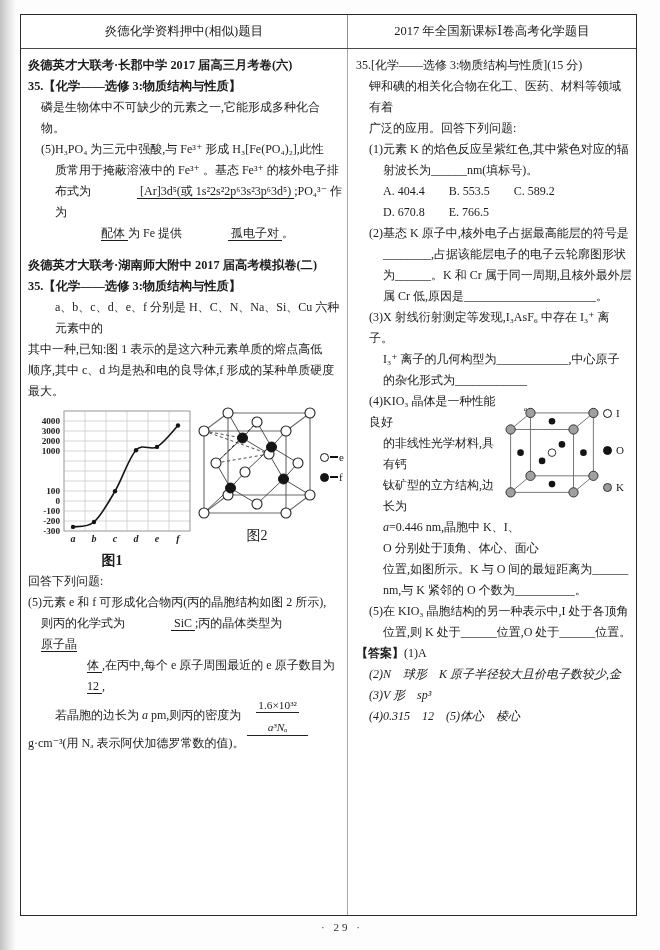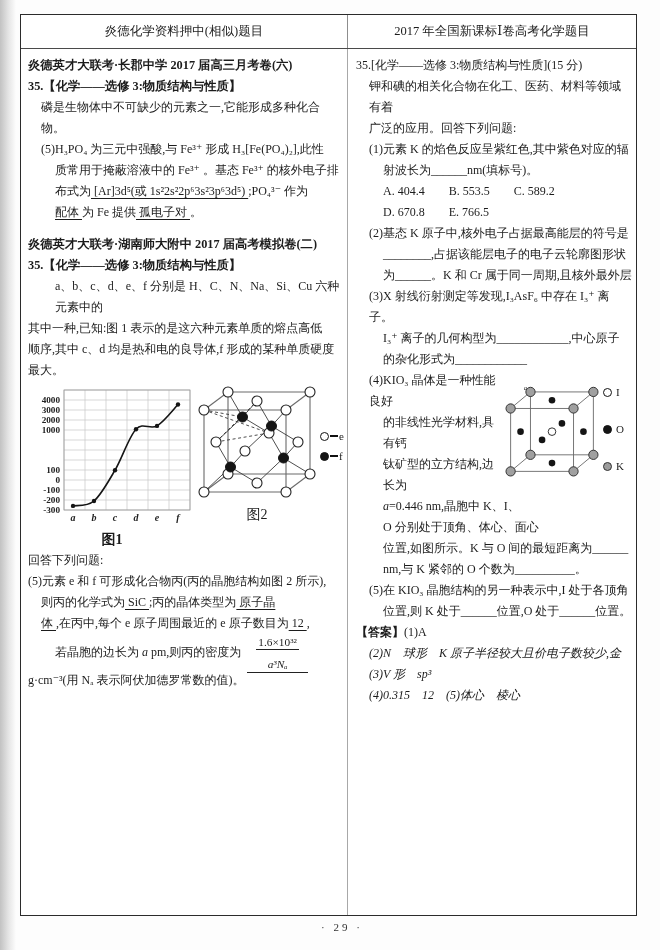--- a/index.html
+++ b/index.html
@@ -16,21 +16,21 @@
   .hdr-left{width:327px;border-right:1.3px solid #8d8d8d;box-sizing:border-box;}
   .hdr-right{flex:1;}
   .cols{flex:1;display:flex;overflow:hidden;}
   .col-l{width:327px;border-right:1.3px solid #a8a8a8;box-sizing:border-box;
     padding:6px 5px 0 7px;overflow:hidden;}
   .col-r{flex:1;padding:6px 4px 0 8px;box-sizing:border-box;overflow:hidden;}
   .tl{font-size:12px;line-height:21px;}
   .ind1{padding-left:13px;}
   .ind2{padding-left:27px;}
   .b{font-weight:bold;}
-  .u{text-decoration:underline;text-underline-offset:3px;}
+  .u{text-decoration:underline;text-underline-offset:3px;margin-left:46px;}
   .i{font-style:italic;}
   .sec-title{font-weight:bold;font-size:12.3px;line-height:21px;}
   .gap{height:11px;}
   .figs{display:flex;margin:3px 0 1px 0;align-items:flex-start;}
   .fig1{width:168px;font-weight:bold;}
   .fig2{flex:1;display:flex;align-items:flex-start;}
   .fig2-leg{display:flex;flex-direction:column;gap:8px;margin:46px 0 0 2px;font-size:11px;}
   .figcap{text-align:center;font-size:14px;margin-top:0px;}
   .leg-row{display:flex;align-items:center;white-space:nowrap;}
   .mk{display:inline-block;width:9px;height:9px;border-radius:50%;box-sizing:border-box;}
@@ -254,20 +254,21 @@
           <div class="tl ind0"><span class="">35.[化学——选修 3:物质结构与性质](15 分)</span></div>
           <div class="tl ind1"><span class="">钾和碘的相关化合物在化工、医药、材料等领域有着</span></div>
           <div class="tl ind1"><span class="">广泛的应用。回答下列问题:</span></div>
           <div class="tl ind1"><span class="">(1)元素 K 的焰色反应呈紫红色,其中紫色对应的辐</span></div>
           <div class="tl ind2"><span class="">射波长为</span><span class="">______</span><span class="">nm(填标号)。</span></div>
           <div class="tl ind2"><span class="">A. 404.4</span><span class="">  </span><span class="">B. 553.5</span><span class="">  </span><span class="">C. 589.2</span></div>
           <div class="tl ind2"><span class="">D. 670.8</span><span class="">  </span><span class="">E. 766.5</span></div>
           <div class="tl ind1"><span class="">(2)基态 K 原子中,核外电子占据最高能层的符号是</span></div>
           <div class="tl ind2"><span class="">________,占据该能层电子的电子云轮廓图形状</span></div>
           <div class="tl ind2"><span class="">为______。K 和 Cr 属于同一周期,且核外最外层</span></div>
+          <div class="tl ind2"><span class="">属 Cr 低,原因是______________________。</span></div>
           <div class="tl ind1"><span class="">(3)X 射线衍射测定等发现,I₃AsF₆ 中存在 I₃⁺ 离子。</span></div>
           <div class="tl ind2"><span class="">I₃⁺ 离子的几何构型为____________,中心原子</span></div>
           <div class="tl ind2"><span class="">的杂化形式为____________</span></div>
         </div>
 
       <div class="q4">
         <div class="kio3">
           <svg width="96" height="112" viewBox="0 0 116 112">
             <text class="axl" x="24" y="8">a</text>
             <line class="ed" x1="8" y1="30" x2="84" y2="30"></line>

